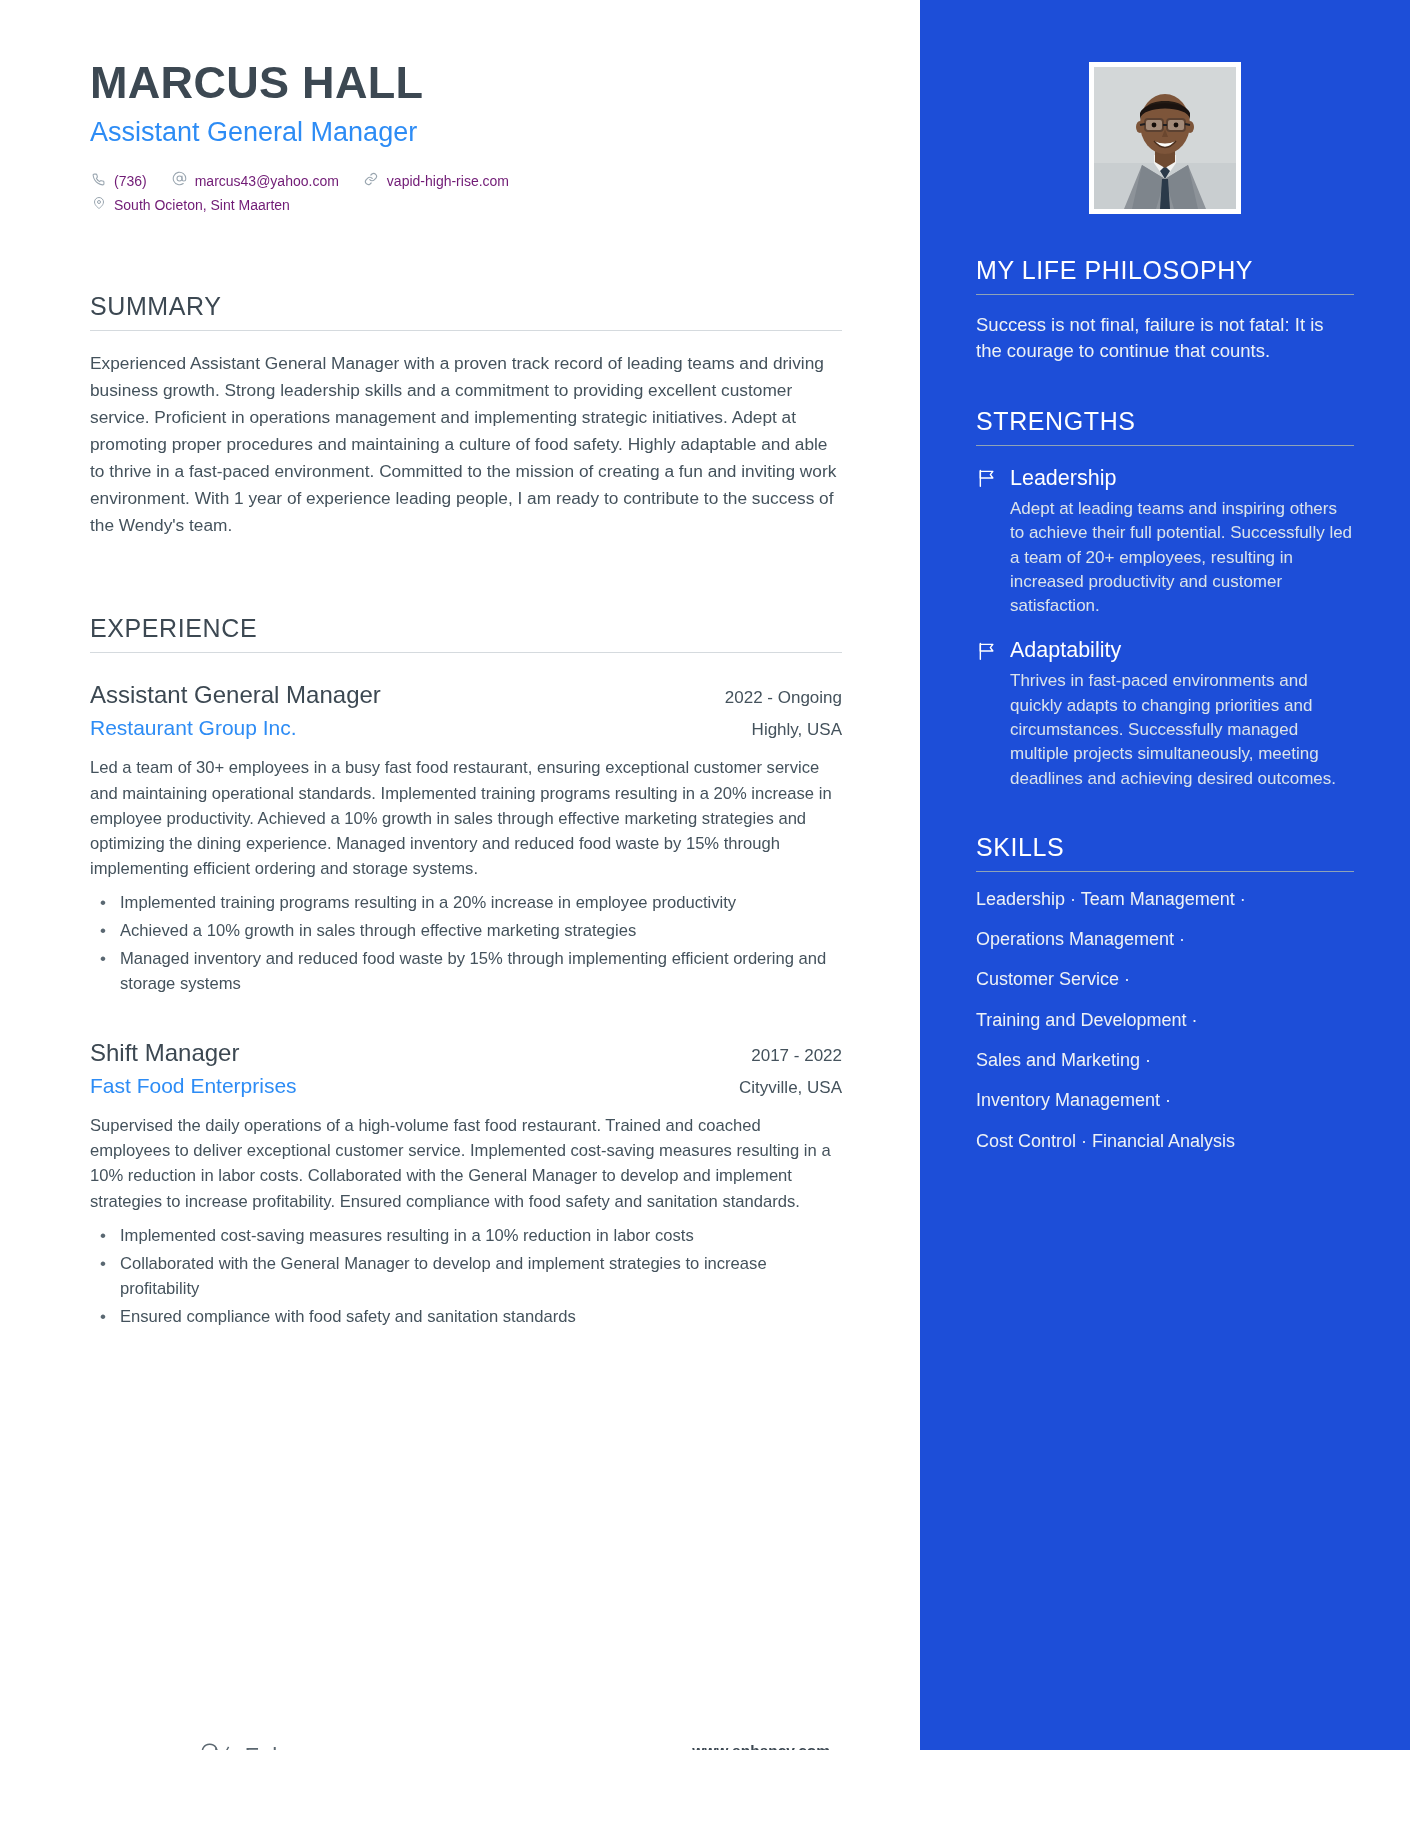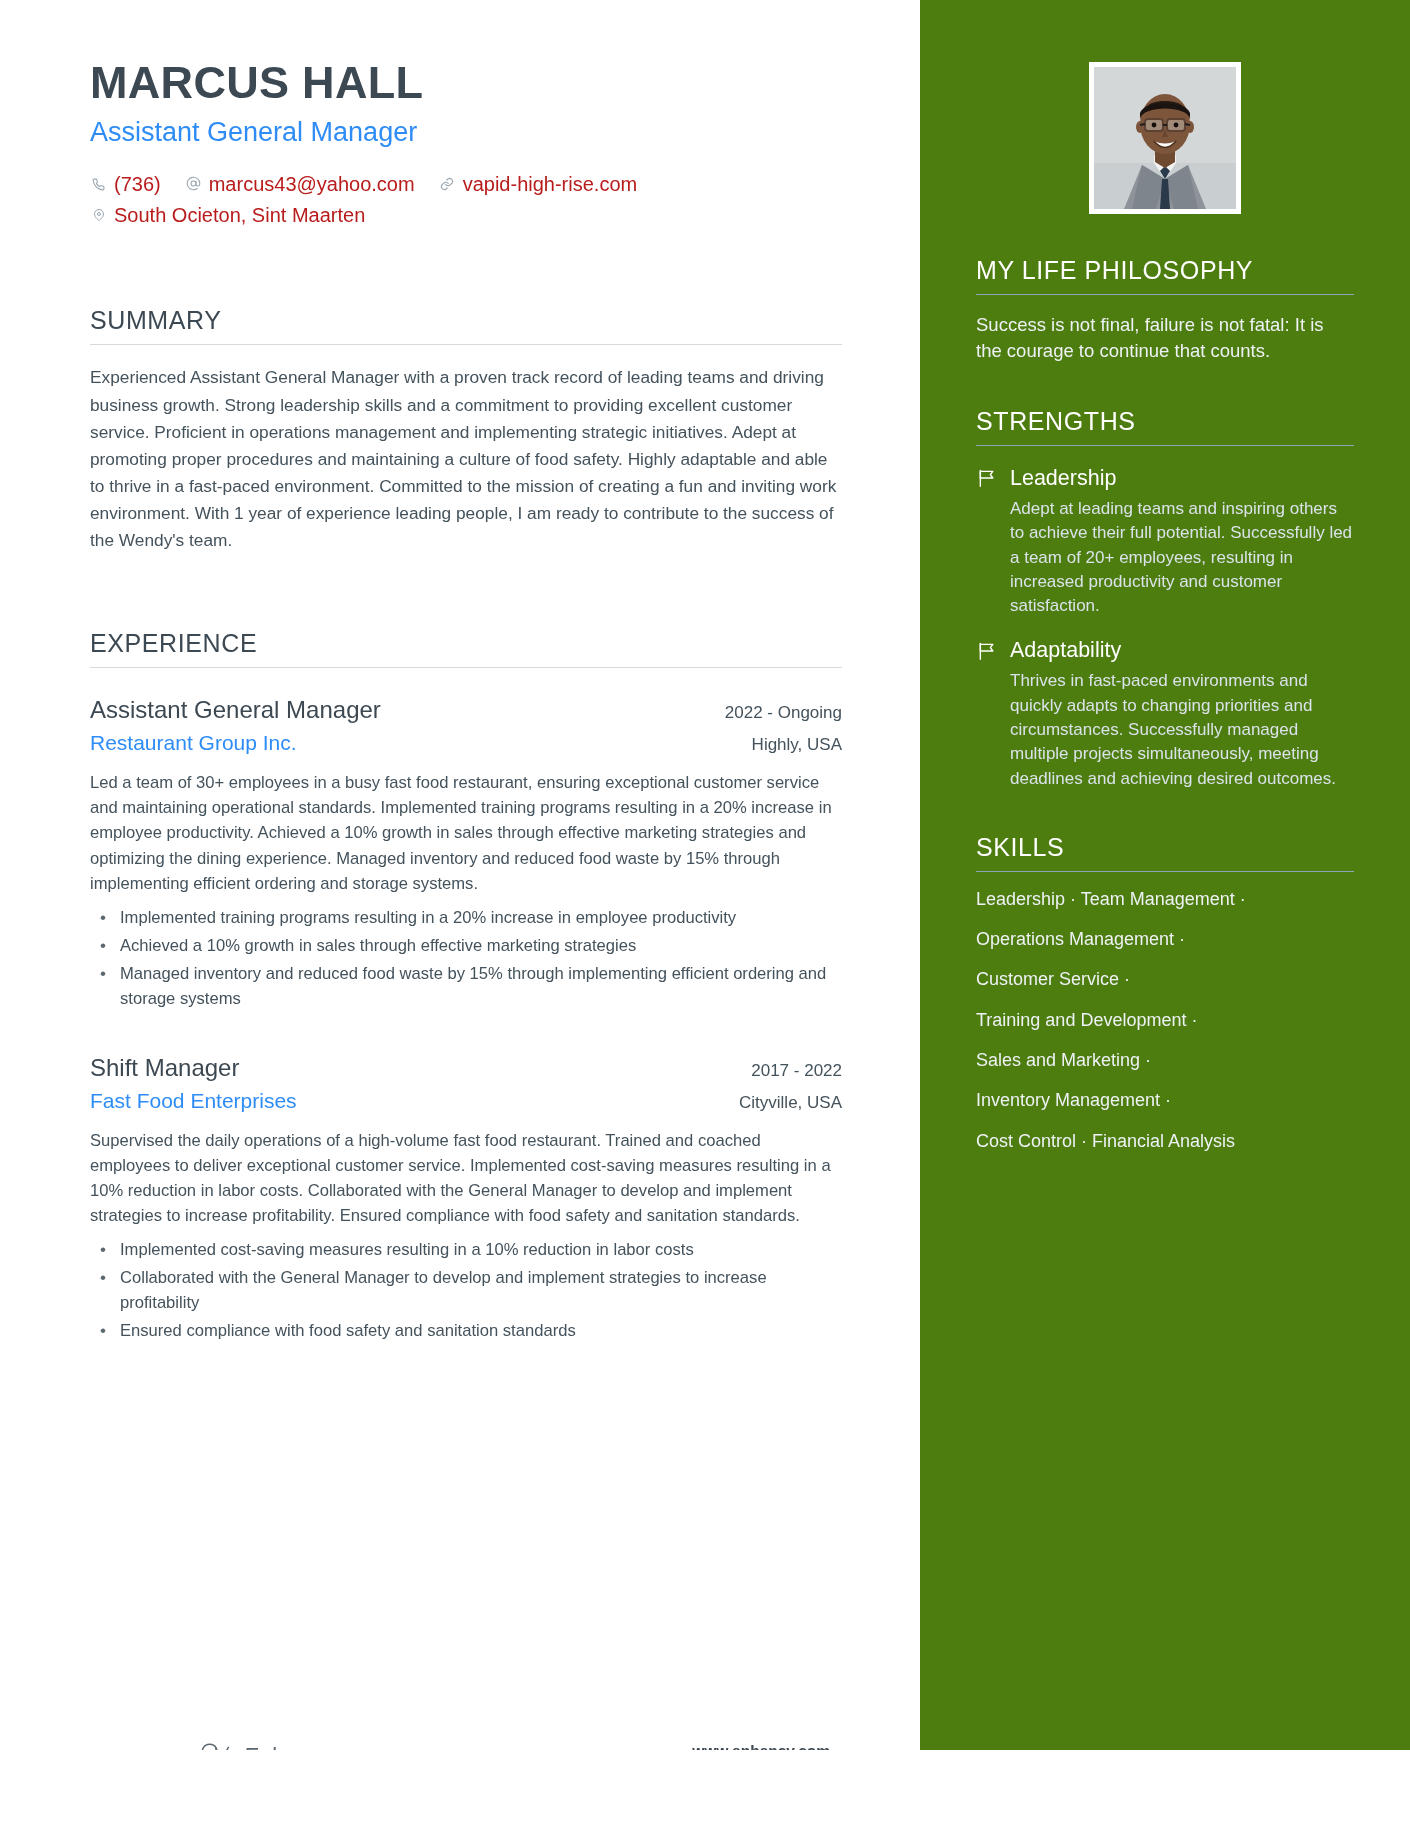--- a/index.html
+++ b/index.html
@@ -41,22 +41,22 @@
   }
   .role {
     font-size: 27px;
     color: #2d8cf5;
     margin-top: 7px;
     line-height: 1.2;
     font-weight: 400;
   }
   .contacts {
     margin-top: 21px;
-    font-size: 20px;
-    color: #b91c1c;
+    font-size: 14px;
+    color: #701a75;
     line-height: 1.55;
   }
   .contact-row { display: flex; align-items: baseline; flex-wrap: wrap; }
   .citem { display: inline-flex; align-items: baseline; margin-right: 24px; }
   .cicon {
     display: inline-block;
     width: 17px;
     margin-right: 7px;
     color: #9aa6b0;
     font-size: 15px;
@@ -176,21 +176,21 @@
     font-size: 15.5px;
     color: #3c4852;
     font-weight: bold;
   }
   
   .right {
     position: absolute;
     top: 0; left: 920px;
     width: 490px;
     height: 1826px;
-    background: #4d7c0f;
+    background: #1d4ed8;
     padding: 12px 56px 0 56px;
   }
   .photo-wrap {
     margin-top: 50px;
     display: flex;
     justify-content: center;
   }
   .photo {
     width: 152px;
     height: 152px;

